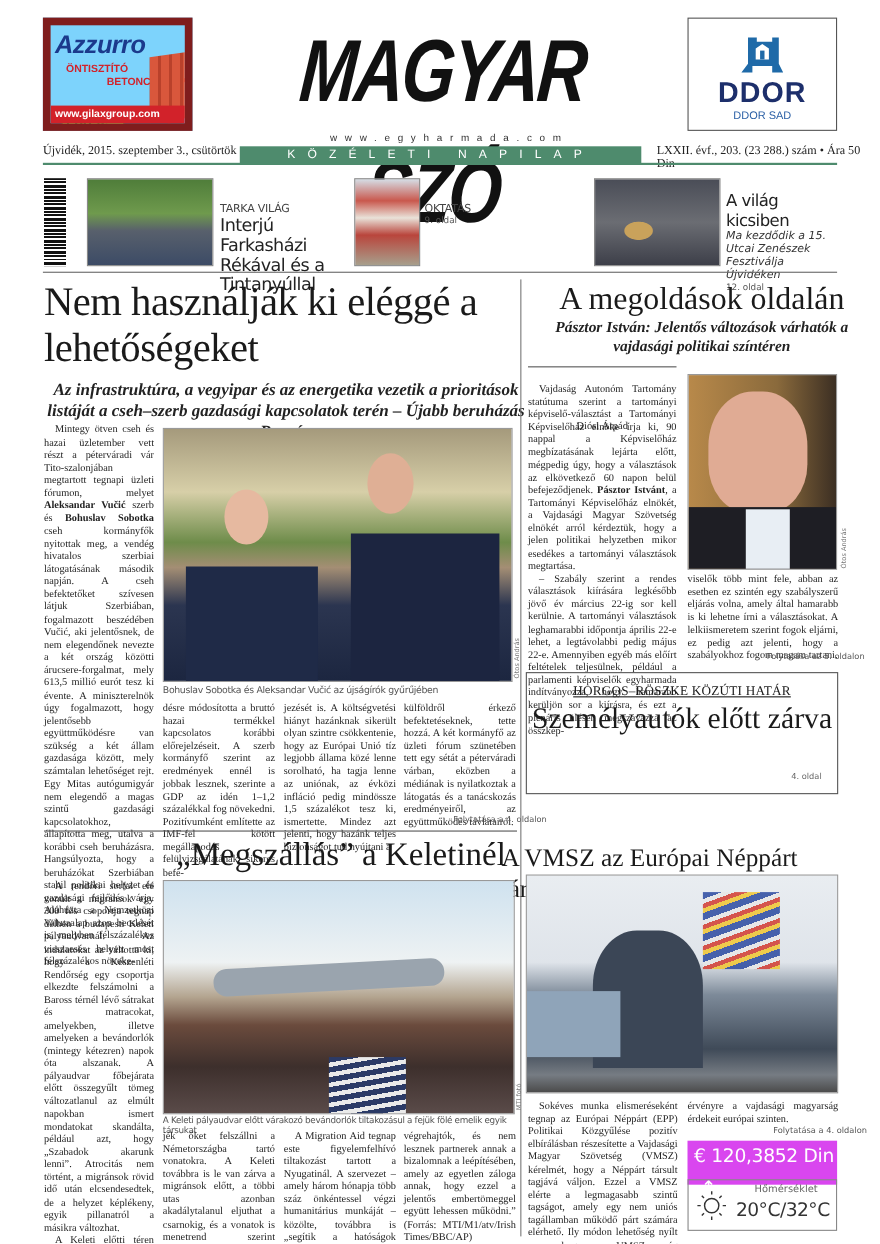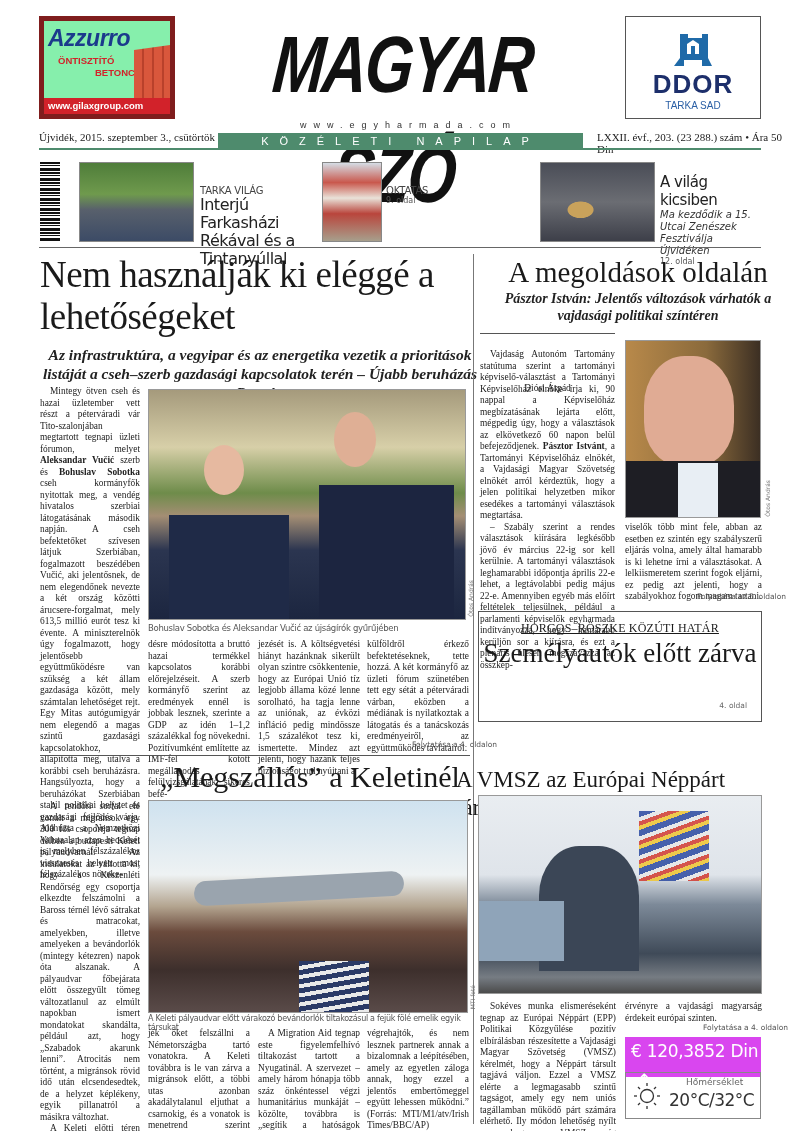--- a/index.html
+++ b/index.html
@@ -1,20 +1,20 @@
 <!DOCTYPE html>
 <html><head>
 <meta charset="utf-8">
 <style>
   * { box-sizing: border-box; margin: 0; padding: 0; }
   body { width: 800px; height: 1131px; background: #fff; position: relative; overflow: hidden; font-family: "Liberation Serif", serif; color: #1a1a1a; }
   .abs { position: absolute; }
 
   
-  .ad-azzurro { left: 39px; top: 16px; width: 136px; height: 103px; border: 5px solid #7f1d1d; background: #86efac; overflow: hidden; }
+  .ad-azzurro { left: 39px; top: 16px; width: 136px; height: 103px; border: 7px solid #7f1d1d; background: #7dd3fc; overflow: hidden; }
   .ad-azzurro .brand { position:absolute; left:4px; top:4px; font: italic 900 23px "Liberation Sans", sans-serif; color:#1b3a8c; letter-spacing:-0.5px; }
   .ad-azzurro .line1, .ad-azzurro .line2 { position:absolute; font: bold 9.5px "Liberation Sans", sans-serif; color:#d2222a; }
   .ad-azzurro .line1 { left:14px; top:34px; }
   .ad-azzurro .line2 { left:4px; top:46px;padding-left:47px; }
   .ad-azzurro .price { position:absolute; left:10px; top:80px; background:#f5e61a; border:1px solid #222; font: bold 14px "Liberation Sans", sans-serif; padding:0 3px; height:17px; line-height:16px; }
   .ad-azzurro .price sup { font-size:7px; }
   .ad-azzurro .tile { position:absolute; left:90px; top:26px; width:44px; height:60px; background: repeating-linear-gradient(90deg,#d9573c 0 8px,#b9412b 8px 10px); transform: skewY(-8deg); }
   .ad-azzurro .url { position:absolute; left:0; bottom:0; width:100%; height:16px; background:#d2222a; color:#fff; font: bold 9.5px "Liberation Sans", sans-serif; line-height:16px; padding-left:4px; }
   .ad-azzurro .exclaim { position:absolute; left:104px; top:76px; color:#d2222a; font: 900 22px "Liberation Sans", sans-serif; }
 
@@ -94,21 +94,21 @@
 <div class="abs issueline">LXXII. évf., 203. (23 288.) szám • Ára 50 Din</div>
 <div class="abs rule-top"></div>
 
 <div class="abs ad-ddor">
   <svg class="mark" viewBox="0 0 42 36">
     <path d="M8 2 L16 2 L16 6 L30 6 L30 2 L36 2 L36 26 L40 34 L30 34 L30 28 L12 28 L12 34 L2 34 L8 26 Z" fill="#1f6aa8"></path>
     <path d="M15 12 L21 8 L27 12 L27 22 L15 22 Z" fill="#fff"></path>
     <rect x="19" y="14" width="4" height="8" fill="#1f6aa8"></rect>
   </svg>
   <div class="name">DDOR</div>
-  <div class="city">TARKA SAD</div>
+  <div class="city">DDOR SAD</div>
 </div>
 
 <div class="abs barcode"></div>
 
 <div class="abs teaser-img t1-img"></div>
 <div class="abs" style="left:200px;top:185px;width:115px;">
   <div class="kicker">TARKA VILÁG</div>
   <div class="teaser-title">Interjú Farkasházi Rékával és a Tintanyúllal</div>
 </div>
 

